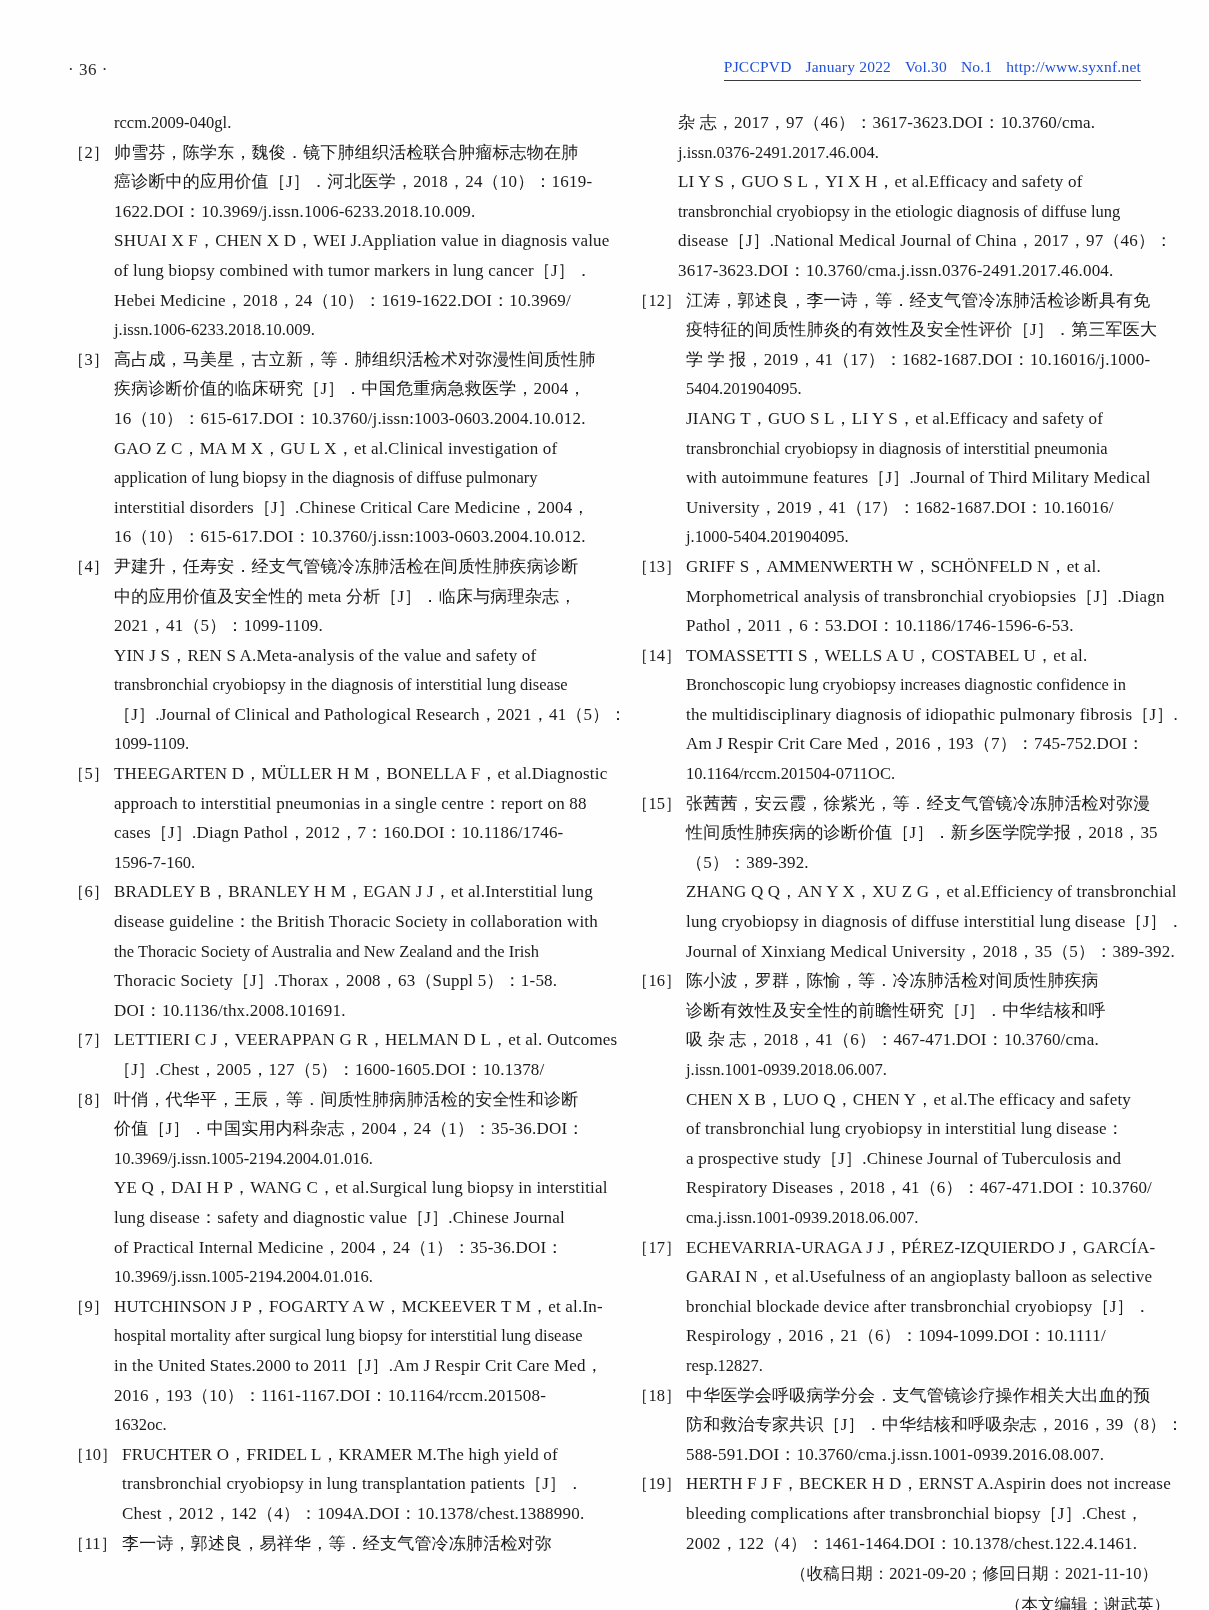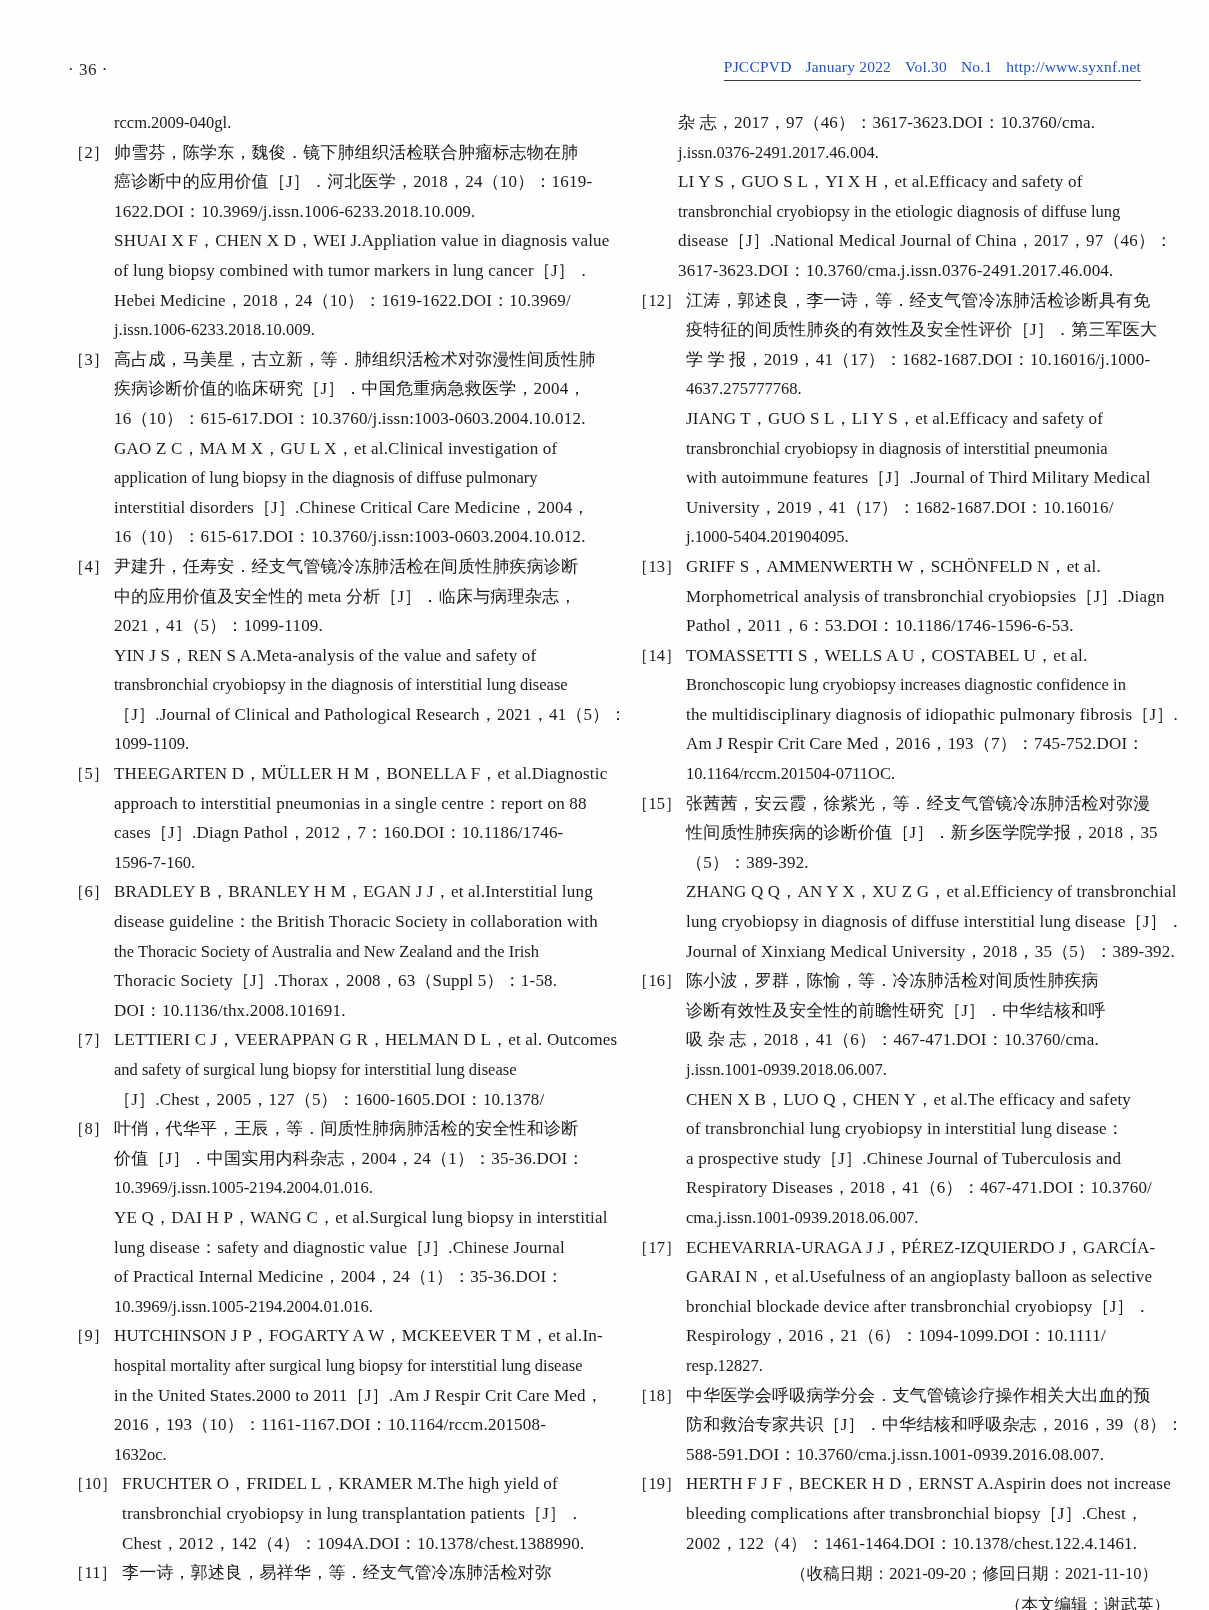--- a/index.html
+++ b/index.html
@@ -190,21 +190,20 @@
             <div class="ln cn">disease guideline：the British Thoracic Society in collaboration with</div>
             <div class="ln">the Thoracic Society of Australia and New Zealand and the Irish</div>
             <div class="ln cn">Thoracic Society［J］.Thorax，2008，63（Suppl 5）：1-58.</div>
             <div class="ln cn">DOI：10.1136/thx.2008.101691.</div>
           </div>
         </div>
         <div class="ref">
           <div class="ref-num">［7］</div>
           <div class="ref-body">
             <div class="ln cn">LETTIERI C J，VEERAPPAN G R，HELMAN D L，et al. Outcomes</div>
-            <div class="ln">and safety of surgical lung biopsy for interstitial lung disease</div>
             <div class="ln cn">［J］.Chest，2005，127（5）：1600-1605.DOI：10.1378/</div>
           </div>
         </div>
         <div class="ref">
           <div class="ref-num">［8］</div>
           <div class="ref-body">
             <div class="ln cn">叶俏，代华平，王辰，等．间质性肺病肺活检的安全性和诊断</div>
             <div class="ln cn">价值［J］．中国实用内科杂志，2004，24（1）：35-36.DOI：</div>
             <div class="ln">10.3969/j.issn.1005-2194.2004.01.016.</div>
           </div>
@@ -250,21 +249,21 @@
           <div class="ln">transbronchial cryobiopsy in the etiologic diagnosis of diffuse lung</div>
           <div class="ln cn">disease［J］.National Medical Journal of China，2017，97（46）：</div>
           <div class="ln cn">3617-3623.DOI：10.3760/cma.j.issn.0376-2491.2017.46.004.</div>
         </div>
         <div class="ref">
           <div class="ref-num wide">［12］</div>
           <div class="ref-body">
             <div class="ln cn">江涛，郭述良，李一诗，等．经支气管冷冻肺活检诊断具有免</div>
             <div class="ln cn">疫特征的间质性肺炎的有效性及安全性评价［J］．第三军医大</div>
             <div class="ln cn">学 学 报，2019，41（17）：1682-1687.DOI：10.16016/j.1000-</div>
-            <div class="ln">4637.275777768.</div>
+            <div class="ln">5404.201904095.</div>
           </div>
         </div>
         <div class="cont wide">
           <div class="ln cn">JIANG T，GUO S L，LI Y S，et al.Efficacy and safety of</div>
           <div class="ln">transbronchial cryobiopsy in diagnosis of interstitial pneumonia</div>
           <div class="ln cn">with autoimmune features［J］.Journal of Third Military Medical</div>
           <div class="ln cn">University，2019，41（17）：1682-1687.DOI：10.16016/</div>
           <div class="ln">j.1000-5404.201904095.</div>
         </div>
         <div class="ref">

